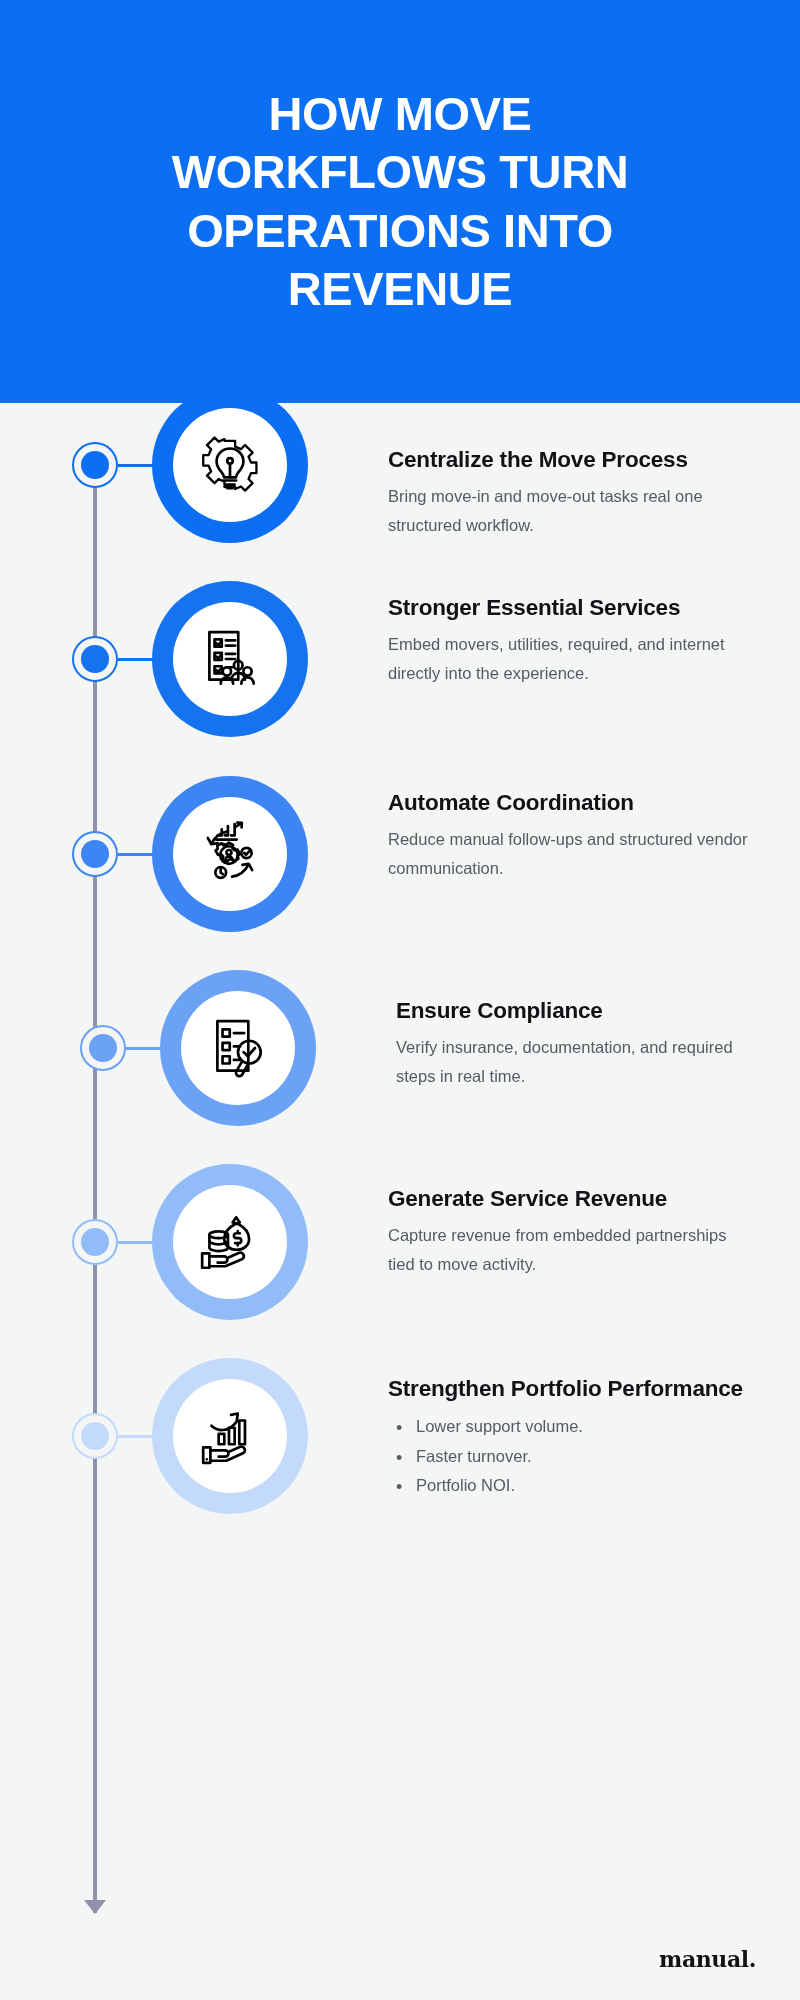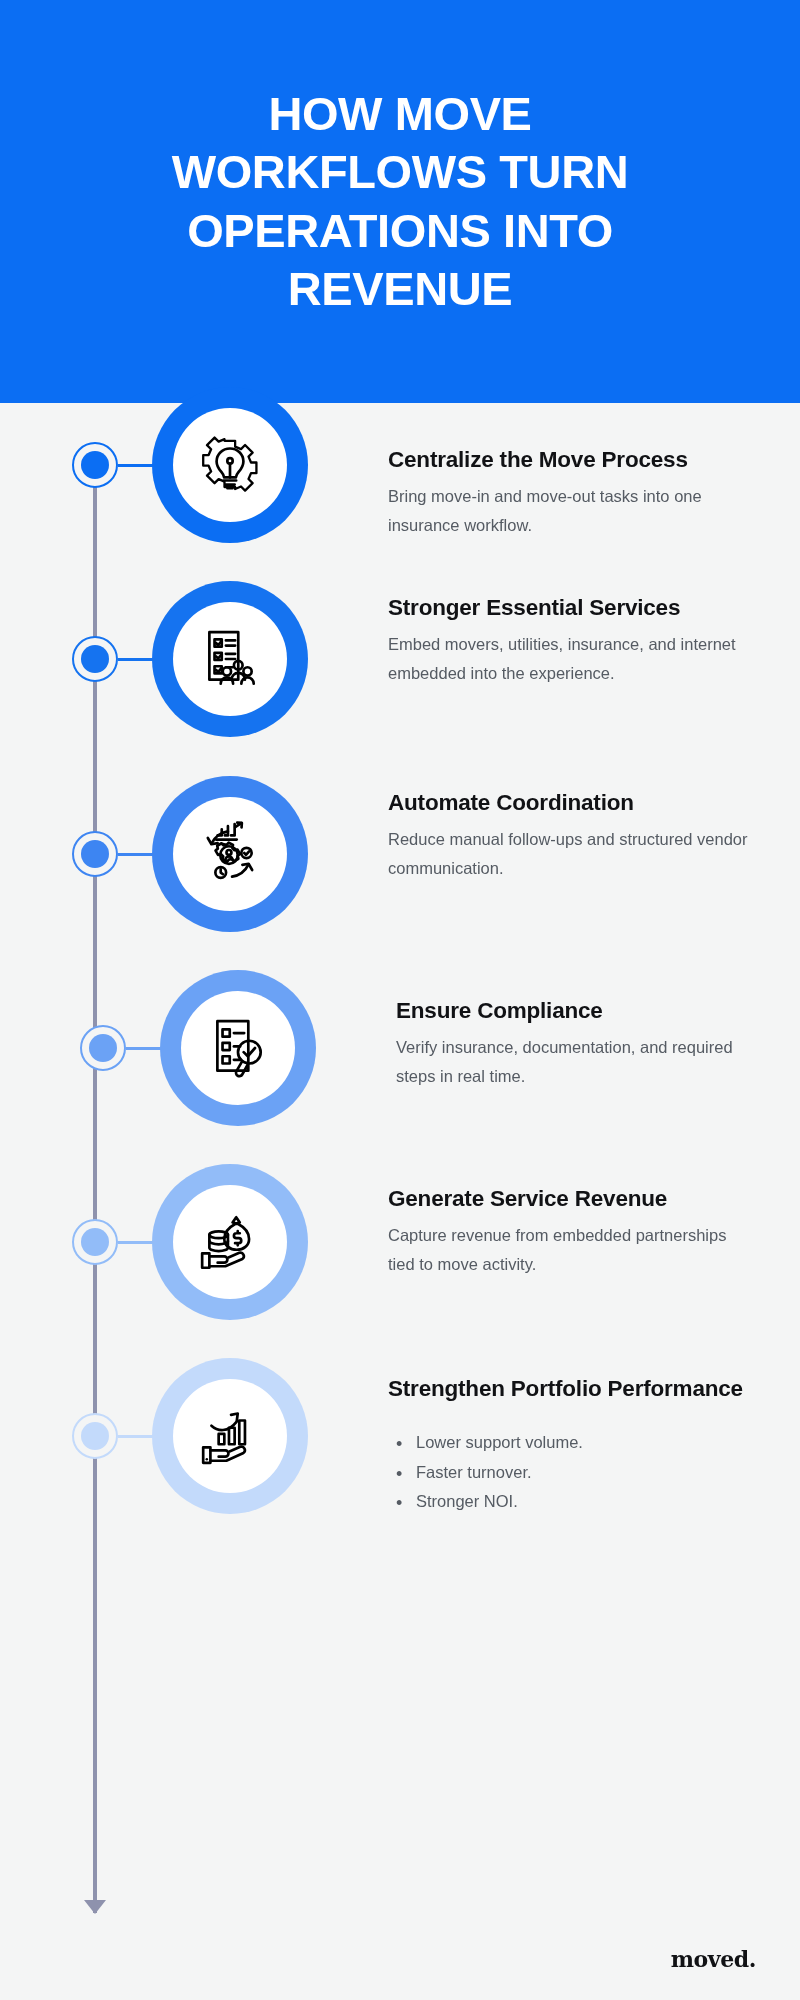--- a/index.html
+++ b/index.html
@@ -107,21 +107,21 @@
     margin-bottom: 7px;
   }
   .step-desc {
     font-size: 16.5px;
     line-height: 1.73;
     color: #555b63;
     font-weight: 400;
   }
   .step-bullets {
     list-style: none;
-    margin-top: 24px;
+    margin-top: 8px;
   }
   .step-bullets li {
     font-size: 16.5px;
     line-height: 1.78;
     color: #555b63;
     position: relative;
     padding-left: 28px;
   }
   .step-bullets li::before {
     content: "\2022";
@@ -168,21 +168,21 @@
           <path d="M26 6h12v6.5l6.6 2.8 4.6-4.6 8.5 8.5-4.6 4.6 2.8 6.6H62v12h-6.1l-2.8 6.6 4.6 4.6-8.5 8.5-4.6-4.6-6.6 2.8V58H26v-6.1l-6.6-2.8-4.6 4.6-8.5-8.5 4.6-4.6L8.1 34H2V22h6.1l2.8-6.6-4.6-4.6L14.8 2.3l4.6 4.6L26 4.1z" transform="scale(0.86) translate(5,4)"></path>
           <path d="M32 16c-7.2 0-13 5.6-13 12.5 0 4.6 2.4 7.6 4.6 10.2 1.6 1.9 2.7 3.3 2.7 5.3h11.4c0-2 1.1-3.4 2.7-5.3 2.2-2.6 4.6-5.6 4.6-10.2C45 21.6 39.2 16 32 16z"></path>
           <circle cx="32" cy="28" r="2.6"></circle>
           <path d="M32 30.6V44"></path>
           <path d="M26 47h12M27.5 51h9M29.5 54.5h5"></path>
         </svg>
       </div>
     </div>
     <div class="step-text" style="top:32px;margin-top:36px;">
       <div class="step-title">Centralize the Move Process</div>
-      <div class="step-desc">Bring move-in and move-out tasks into one insurance workflow.</div>
+      <div class="step-desc">Bring move-in and move-out tasks real one structured workflow.</div>
     </div>
   </div>
 
   <div class="step" style="top:571px;height:180px;">
     <div class="node" style="--accent:#1573f0; top:65px;">
       <div class="node-ring"></div>
       <div class="node-dot"></div>
     </div>
     <div class="connector" style="--accent:#1573f0; top:87px; width:40px;"></div>
     <div class="icon-circle" style="--accent:#1573f0; top:10px;">
@@ -202,21 +202,21 @@
           <path d="M33.5 52c0-3.6 2.9-6.5 6.5-6.5s6.5 2.9 6.5 6.5"></path>
           <circle cx="29" cy="44" r="4"></circle>
           <path d="M23 56c0-3.4 2.7-6.1 6-6.1s6 2.7 6 6.1"></path>
           <circle cx="49" cy="44" r="4"></circle>
           <path d="M43 56c0-3.4 2.7-6.1 6-6.1s6 2.7 6 6.1"></path>
         </svg>
       </div>
     </div>
     <div class="step-text" style="top:22px;">
       <div class="step-title">Stronger Essential Services</div>
-      <div class="step-desc">Embed movers, utilities, insurance, and internet embedded into the experience.</div>
+      <div class="step-desc">Embed movers, utilities, required, and internet directly into the experience.</div>
     </div>
   </div>
 
   <div class="step" style="top:766px;height:180px;">
     <div class="node" style="--accent:#3d85f2; top:65px;">
       <div class="node-ring"></div>
       <div class="node-dot"></div>
     </div>
     <div class="connector" style="--accent:#3d85f2; top:87px; width:40px;"></div>
     <div class="icon-circle" style="--accent:#3d85f2; top:10px;">
@@ -323,20 +323,20 @@
           <path d="M13 46h14.5a3 3 0 0 1 0 6H21"></path>
           <path d="M13 56h15.5L45 48.5a3.4 3.4 0 0 0-3-6l-10.5 4.5"></path>
         </svg>
       </div>
     </div>
     <div class="step-text" style="top:26px;">
       <div class="step-title">Strengthen Portfolio Performance</div>
       <ul class="step-bullets">
         <li>Lower support volume.</li>
         <li>Faster turnover.</li>
-        <li>Stronger NOI.</li>
+        <li>Portfolio NOI.</li>
       </ul>
     </div>
   </div>
 
-  <div class="logo">moved.</div>
+  <div class="logo">manual.</div>
 
 </div>
 
 </body></html>

